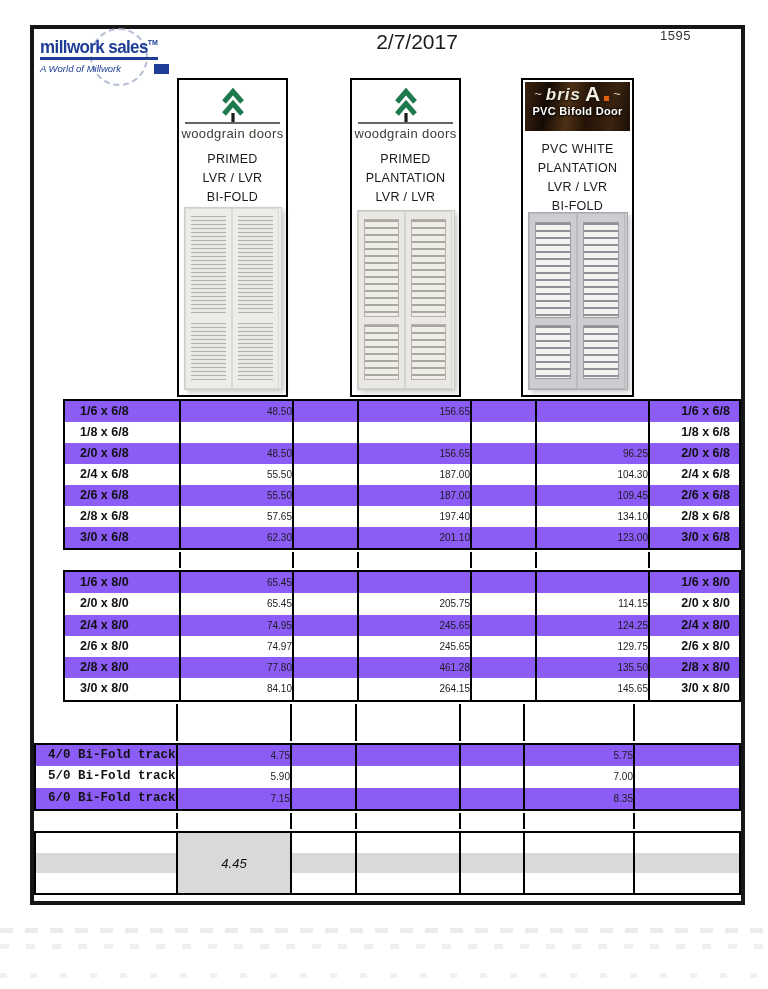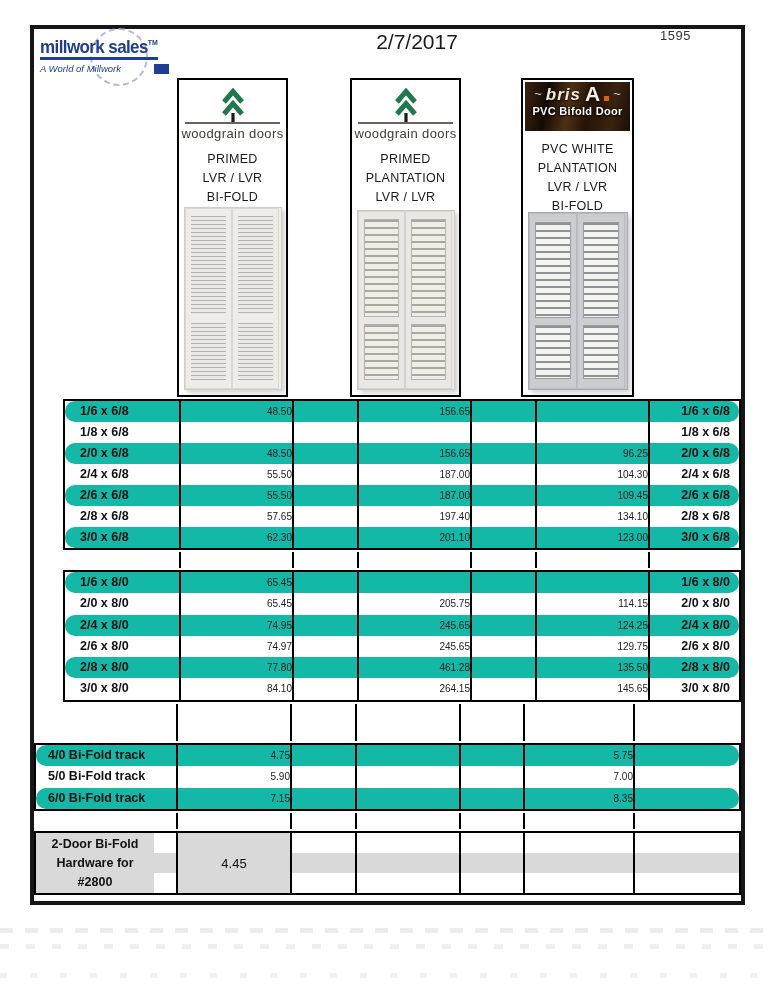--- a/index.html
+++ b/index.html
@@ -71,46 +71,46 @@
     background:repeating-linear-gradient(180deg,#8f9196 0 2px,#f3f3f0 2px 7px); }
   .door-c .lv.top { top:8px; height:94px; }
   .door-c .lv.bot { top:111px; bottom:9px; }
 
   
   .sec { position:absolute; border:2px solid #000; box-sizing:border-box; background:#fff; }
   .row { display:grid; grid-template-columns:116px 113px 65px 113px 65px 113px 1fr; }
   .browc { display:grid; grid-template-columns:142px 114px 65px 104px 64px 110px 1fr; }
   .c { box-sizing:border-box; border-right:2px solid #000; overflow:hidden; white-space:nowrap; }
   .c:last-child { border-right:none; }
-  .g { background:#14b8a6;border-radius:10px; }
+  .g { background:#8b5cf6; }
   .w { background:#ffffff; }
   .r21 > .c { height:21px; line-height:21px; }
   .r213 > .c { height:21.3px; line-height:21.3px; }
   .r214 > .c { height:21.4px; line-height:21.4px; }
   .lab { font-weight:bold; font-size:12.5px; padding-left:15px; }
   .labr { font-weight:bold; font-size:12.5px; text-align:right; padding-right:9px; }
   .val { font-size:10px; text-align:right; color:#1c1c1c; }
-  .tlab { font-weight:bold; font-size:12.5px; padding-left:12px; }
+  .tlab { font-weight:bold; font-size:12.5px; padding-left:12px;font-family:Liberation Mono, monospace; }
   .sec68 { left:63px; top:399px; width:678px; }
   .gaprow68 { position:absolute; left:63px; top:550px; width:678px; height:20px;
     border:2px solid transparent; box-sizing:border-box; }
   .gaprow68 .c, .gapbot .c { height:100%; }
   .sec80 { left:63px; top:570px; width:678px; }
   .gapbot { position:absolute; left:34px; width:707px; border:2px solid transparent; box-sizing:border-box; }
   .gapbot1 { top:702px; height:41px; }
   .gapbot2 { top:811px; height:20px; }
   .sectrack { left:34px; top:743px; width:707px; }
   
   .sechw { left:34px; top:831px; width:707px; height:64px; position:absolute; }
   .hw-stripe { position:absolute; left:0; top:20px; width:703px; height:20px; background:#d9d9d9; }
   .hw-label { position:absolute; left:0; top:0; width:118px; height:60px; background:#d9d9d9;
     display:flex; flex-direction:column; justify-content:center; text-align:center;
     font-weight:bold; font-size:12.5px; line-height:19px; }
   .hw-p1 { position:absolute; left:142px; top:0; width:112px; height:60px; background:#d9d9d9;
-    display:flex; align-items:center; justify-content:center; font-size:13px; }
+    display:flex; align-items:center; justify-content:center; font-size:13px;font-style:italic; }
   .hw-vline { position:absolute; top:0; width:2px; height:60px; background:#000; }
 
   
   .dots { position:absolute; left:0; width:768px; }
   .dots1 { top:928px; height:5px; background:repeating-linear-gradient(90deg,#ececec 0 13px,transparent 13px 25px); }
   .dots2 { top:944px; height:5px; background:repeating-linear-gradient(90deg,#efefef 0 9px,transparent 9px 26px); }
   .dots3 { top:973px; height:5px; background:repeating-linear-gradient(90deg,#f1f1f1 0 7px,transparent 7px 30px); }
 </style>
 </head>
 <body>
@@ -390,25 +390,20 @@
     <div class="c"></div>
     <div class="c"></div>
     <div class="c"></div>
     <div class="c"></div>
     <div class="c"></div>
     <div class="c"></div>
   </div>
 
   <div class="sec sechw">
     <div class="hw-stripe"></div>
-    <div class="hw-label">
-      <div>2-Door Bi-Fold</div>
-      <div>Hardware for</div>
-      <div>#2800</div>
-    </div>
     <div class="hw-p1">4.45</div>
     <div class="hw-vline" style="left:140px"></div>
     <div class="hw-vline" style="left:254px"></div>
     <div class="hw-vline" style="left:319px"></div>
     <div class="hw-vline" style="left:423px"></div>
     <div class="hw-vline" style="left:487px"></div>
     <div class="hw-vline" style="left:597px"></div>
   </div>
 
   <div class="dots dots1"></div>

